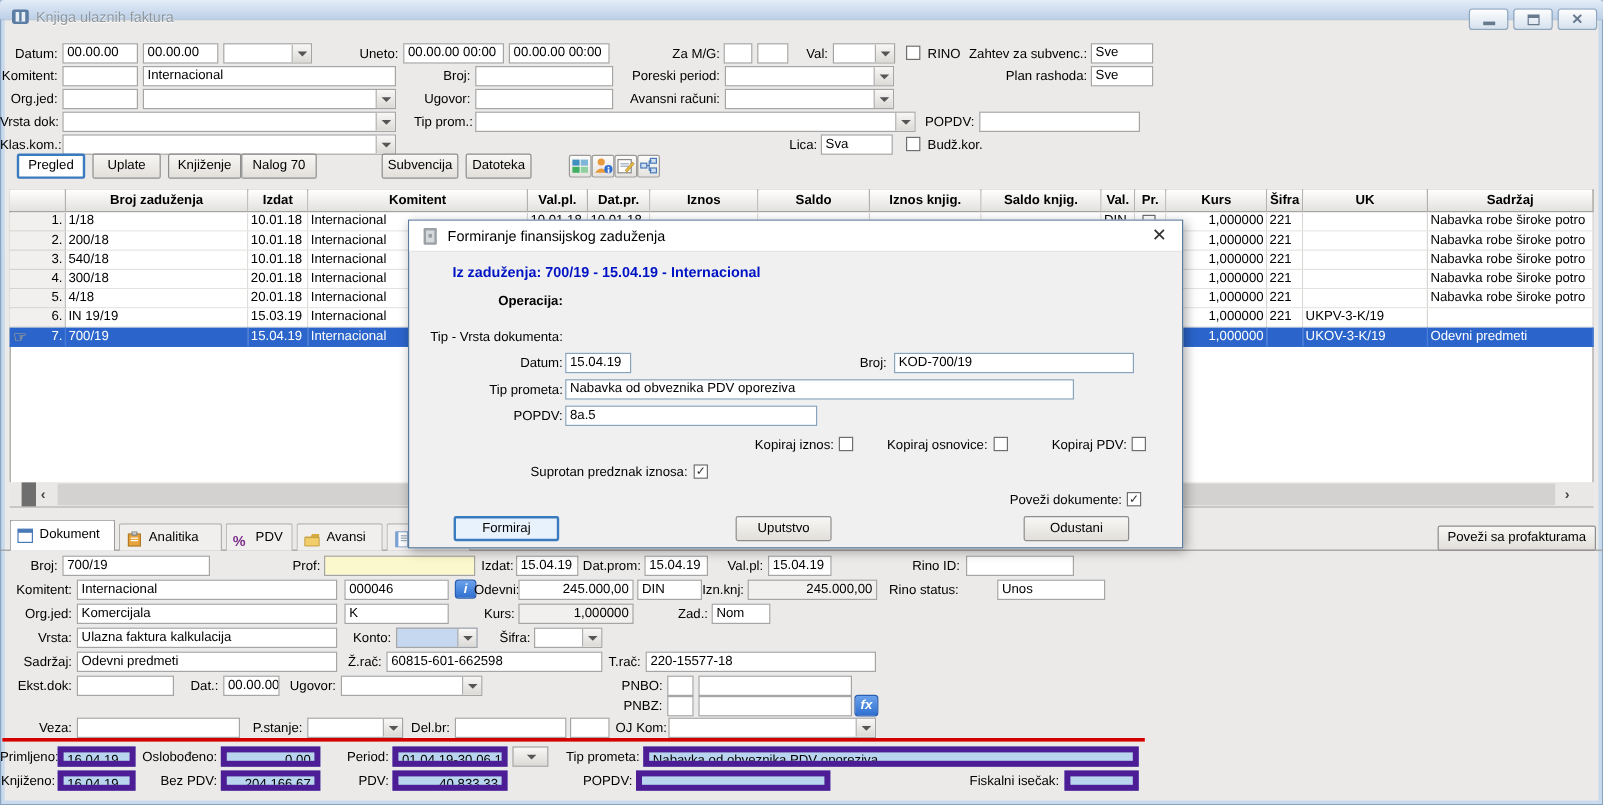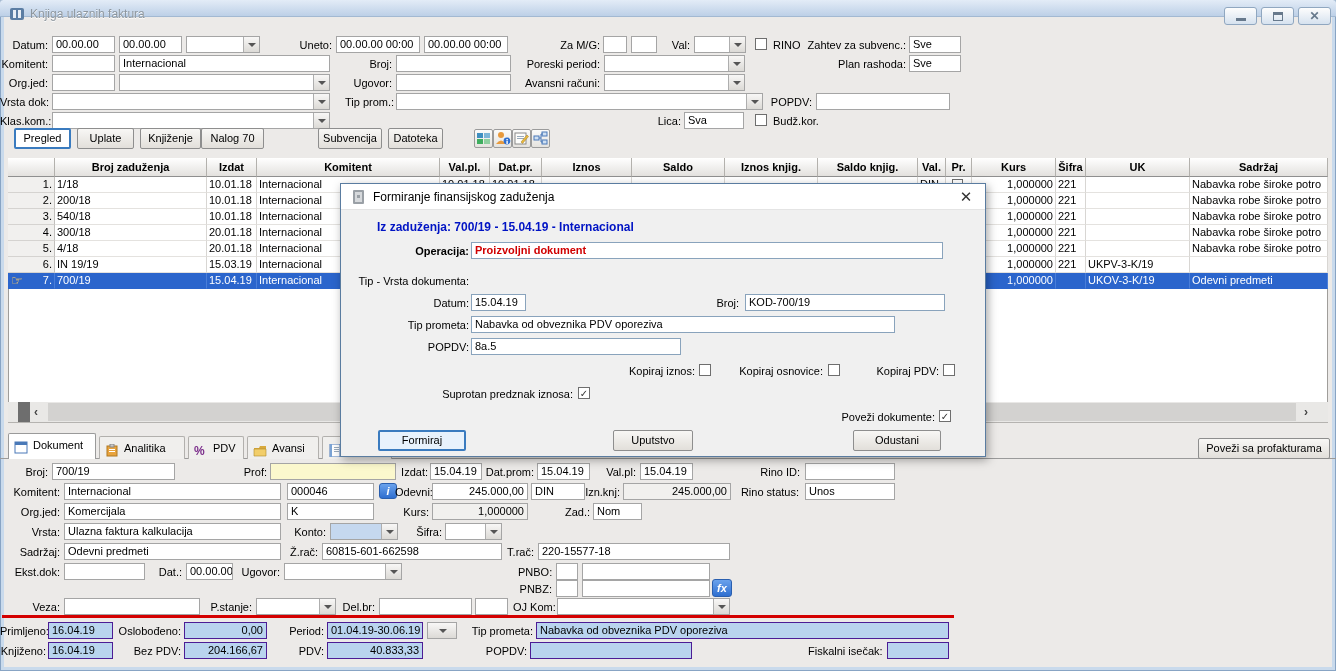--- a/index.html
+++ b/index.html
@@ -13,21 +13,21 @@
   .appicon{position:absolute;left:9px;top:6px;width:16px;height:16px}
   .wbtn{position:absolute;top:7px;width:33px;height:18px;background:linear-gradient(#fdfdfd,#d6e2ef);
        border:1px solid #90a7c0;border-radius:3px;text-align:center;line-height:16px;color:#67798c;font-size:12px;font-weight:bold}
   .lbl{position:absolute;height:15px;line-height:15px;text-align:right;white-space:nowrap}
   .ll{text-align:left}
   .inp,.dd,.nf{position:absolute;height:17px;line-height:15px;background:#fff;border:1px solid #a5a5a5;padding:0 3px;white-space:nowrap;overflow:hidden}
   .dd{padding-right:18px}
   .ar{position:absolute;right:0;top:0;bottom:0;width:16px;background:linear-gradient(#f8f7f6,#dcdad6);border-left:1px solid #aeaeae}
   .ar::after{content:"";position:absolute;left:4px;top:6px;border-left:4px solid transparent;border-right:4px solid transparent;border-top:4px solid #555}
   .nf{background:#f1f0ee;text-align:right}
-  .bf{position:absolute;height:17px;line-height:15px;background:#b9d4ee;border:1px solid #4c1d95;padding:0 3px;white-space:nowrap;overflow:hidden}
+  .bf{position:absolute;height:17px;line-height:15px;background:#b9d4ee;border:5px solid #4c1d95;padding:0 3px;white-space:nowrap;overflow:hidden}
   .bf.num{text-align:right}
   .cb{position:absolute;width:12px;height:12px;background:#fff;border:1px solid #6e6e6e;text-align:center;line-height:11px;font-size:10px;color:#333}
   .btn{position:absolute;height:21px;background:linear-gradient(#f8f7f5,#e2dfda);border:1px solid #8e8e8e;border-radius:2px;text-align:center;line-height:19px;white-space:nowrap}
   .btn.sel-btn{border:2px solid #3a7bbf;background:#fff;line-height:17px}
   .tib{position:absolute;width:19px;height:19px;background:linear-gradient(#fbfbfa,#e5e3df);border:1px solid #9b9b9b;border-radius:2px}
   .tablebg{position:absolute;left:8px;top:158px;width:1320px;height:244px;background:#fff;border:1px solid #9f9d9a;border-bottom:none}
   .th{position:absolute;top:158px;height:19px;background:linear-gradient(#ffffff,#e3e1de);border-right:1px solid #b3b1ad;border-bottom:1px solid #8f8f8f;font-weight:bold;text-align:center;line-height:18px;overflow:hidden;white-space:nowrap}
   .row{position:absolute;left:0;width:1336px;height:16px}
   .td{position:absolute;top:0;height:16px;line-height:15px;background:#fff;border-right:1px solid #d8d6d3;border-bottom:1px solid #e4e2df;padding:0 2px;overflow:hidden;white-space:nowrap}
   .numcell{background:#f1f0ee;text-align:right;border-right:1px solid #c2c0bd;border-bottom:1px solid #d5d3d0}
@@ -337,21 +337,21 @@
   <span class="lbl" style="left:0;top:485px;width:60px">Komitent:</span>
   <div class="dd" style="left:64px;top:483px;width:217px">Internacional</div>
   <div class="dd" style="left:287px;top:483px;width:87px">000046</div>
   <span class="ib" style="left:379px;top:483px">i</span>
   <span class="lbl" style="left:395px;top:485px;width:34px">Odevni:</span>
   <div class="inp rnum" style="left:432px;top:483px;width:96px;text-align:right">245.000,00</div>
   <div class="dd" style="left:531px;top:483px;width:54px">DIN</div>
   <span class="lbl" style="left:585px;top:485px;width:35px">Izn.knj:</span>
   <div class="nf" style="left:623px;top:483px;width:108px">245.000,00</div>
   <span class="lbl" style="left:735px;top:485px;width:64px">Rino status:</span>
-  <div class="inp" style="left:805px;top:483px;width:90px">Unos</div>
+  <div class="inp" style="left:831px;top:483px;width:90px">Unos</div>
 
   <span class="lbl" style="left:0;top:505px;width:60px">Org.jed:</span>
   <div class="dd" style="left:64px;top:503px;width:217px">Komercijala</div>
   <div class="dd" style="left:287px;top:503px;width:87px">K</div>
   <span class="lbl" style="left:395px;top:505px;width:34px">Kurs:</span>
   <div class="nf" style="left:432px;top:503px;width:96px">1,000000</div>
   <span class="lbl" style="left:558px;top:505px;width:32px">Zad.:</span>
   <div class="dd" style="left:593px;top:503px;width:49px">Nom</div>
 
   <span class="lbl" style="left:0;top:525px;width:60px">Vrsta:</span>
@@ -431,21 +431,20 @@
             <rect x="2" y="1" width="11" height="14" rx="1" fill="#9aa0a6"></rect>
             <rect x="4" y="3" width="7" height="10" fill="#d6d9dc"></rect>
             <rect x="6" y="6" width="3" height="3" fill="#9aa0a6"></rect>
           </svg></span>
       <span class="t">Formiranje finansijskog zaduženja</span>
       <span class="dlgclose">✕</span>
     </div>
     <div class="lbl ll blueb a" style="left:36px;top:36px;width:560px">Iz zaduženja: 700/19 - 15.04.19 - Internacional</div>
 
     <span class="lbl" style="left:20px;top:60px;width:108px;font-weight:bold">Operacija:</span>
-    <div class="dd redb" style="left:130px;top:58px;width:472px">Proizvoljni dokument</div>
 
     <span class="lbl" style="left:8px;top:90px;width:120px">Tip - Vrsta dokumenta:</span>
 
     <span class="lbl" style="left:78px;top:112px;width:50px">Datum:</span>
     <div class="inp" style="left:130px;top:110px;width:55px">15.04.19</div>
     <span class="lbl" style="left:358px;top:112px;width:40px">Broj:</span>
     <div class="inp" style="left:404px;top:110px;width:200px">KOD-700/19</div>
 
     <span class="lbl" style="left:58px;top:134px;width:70px">Tip prometa:</span>
     <div class="dd" style="left:130px;top:132px;width:424px">Nabavka od obveznika PDV oporeziva</div>

